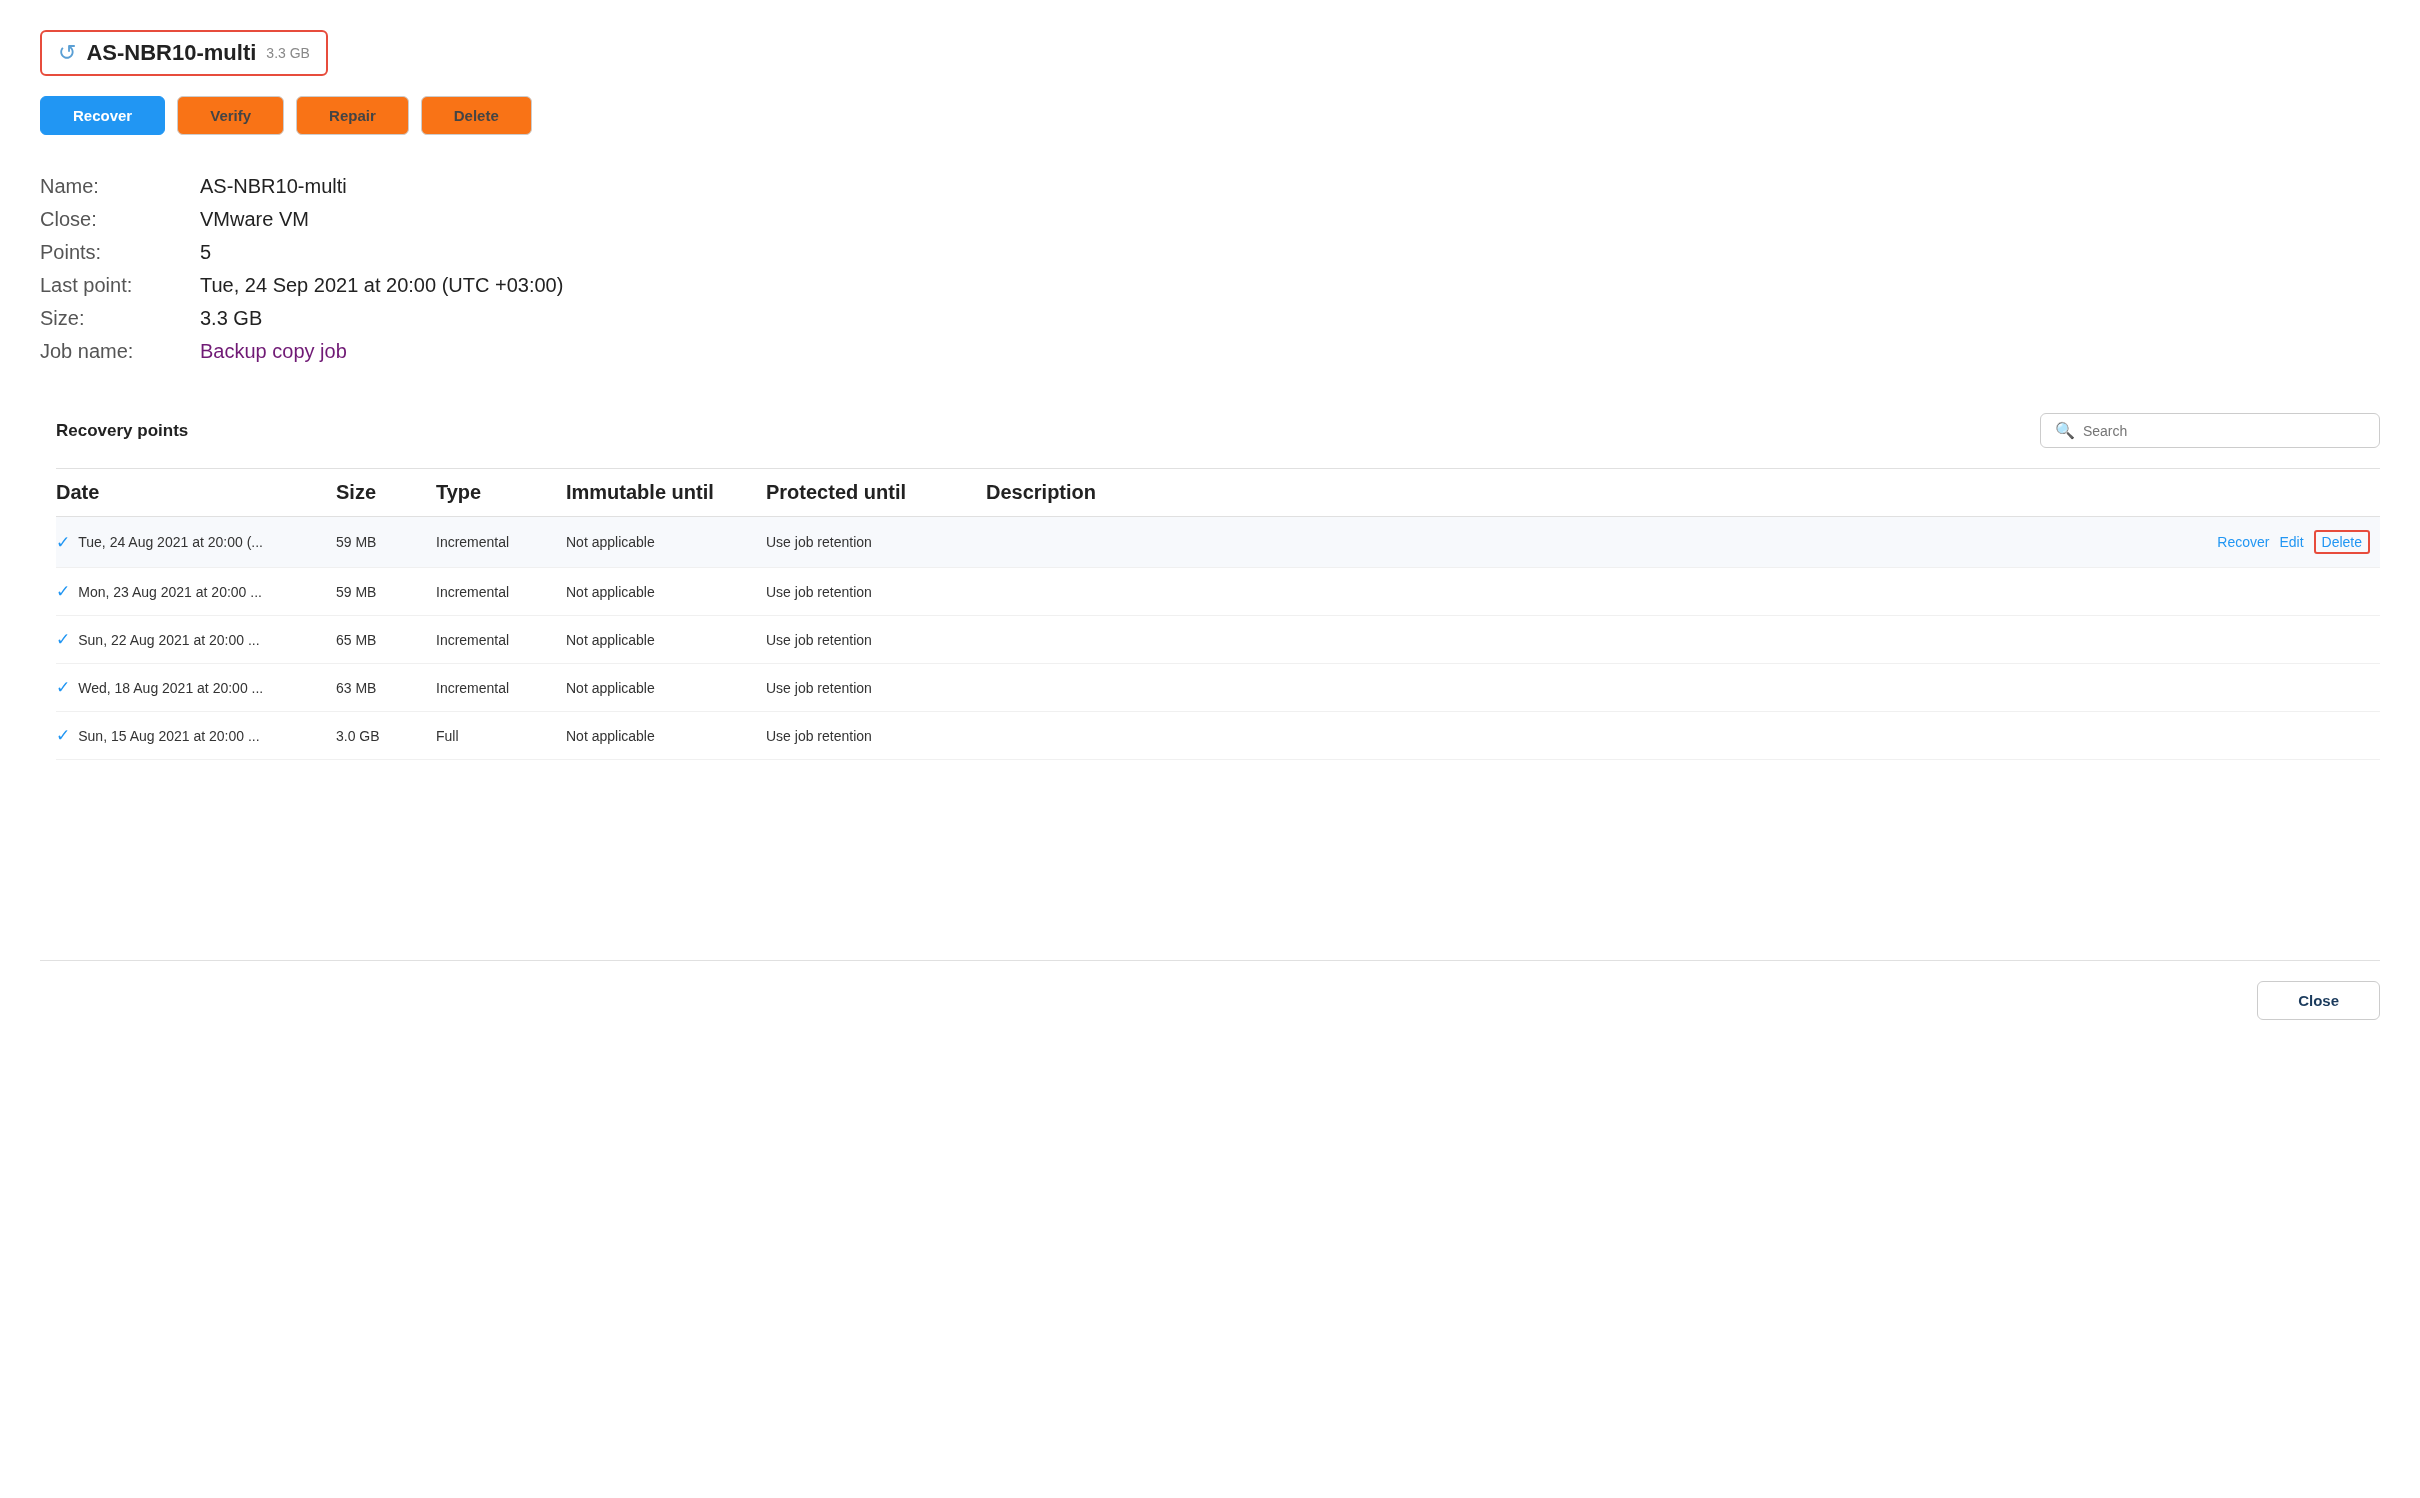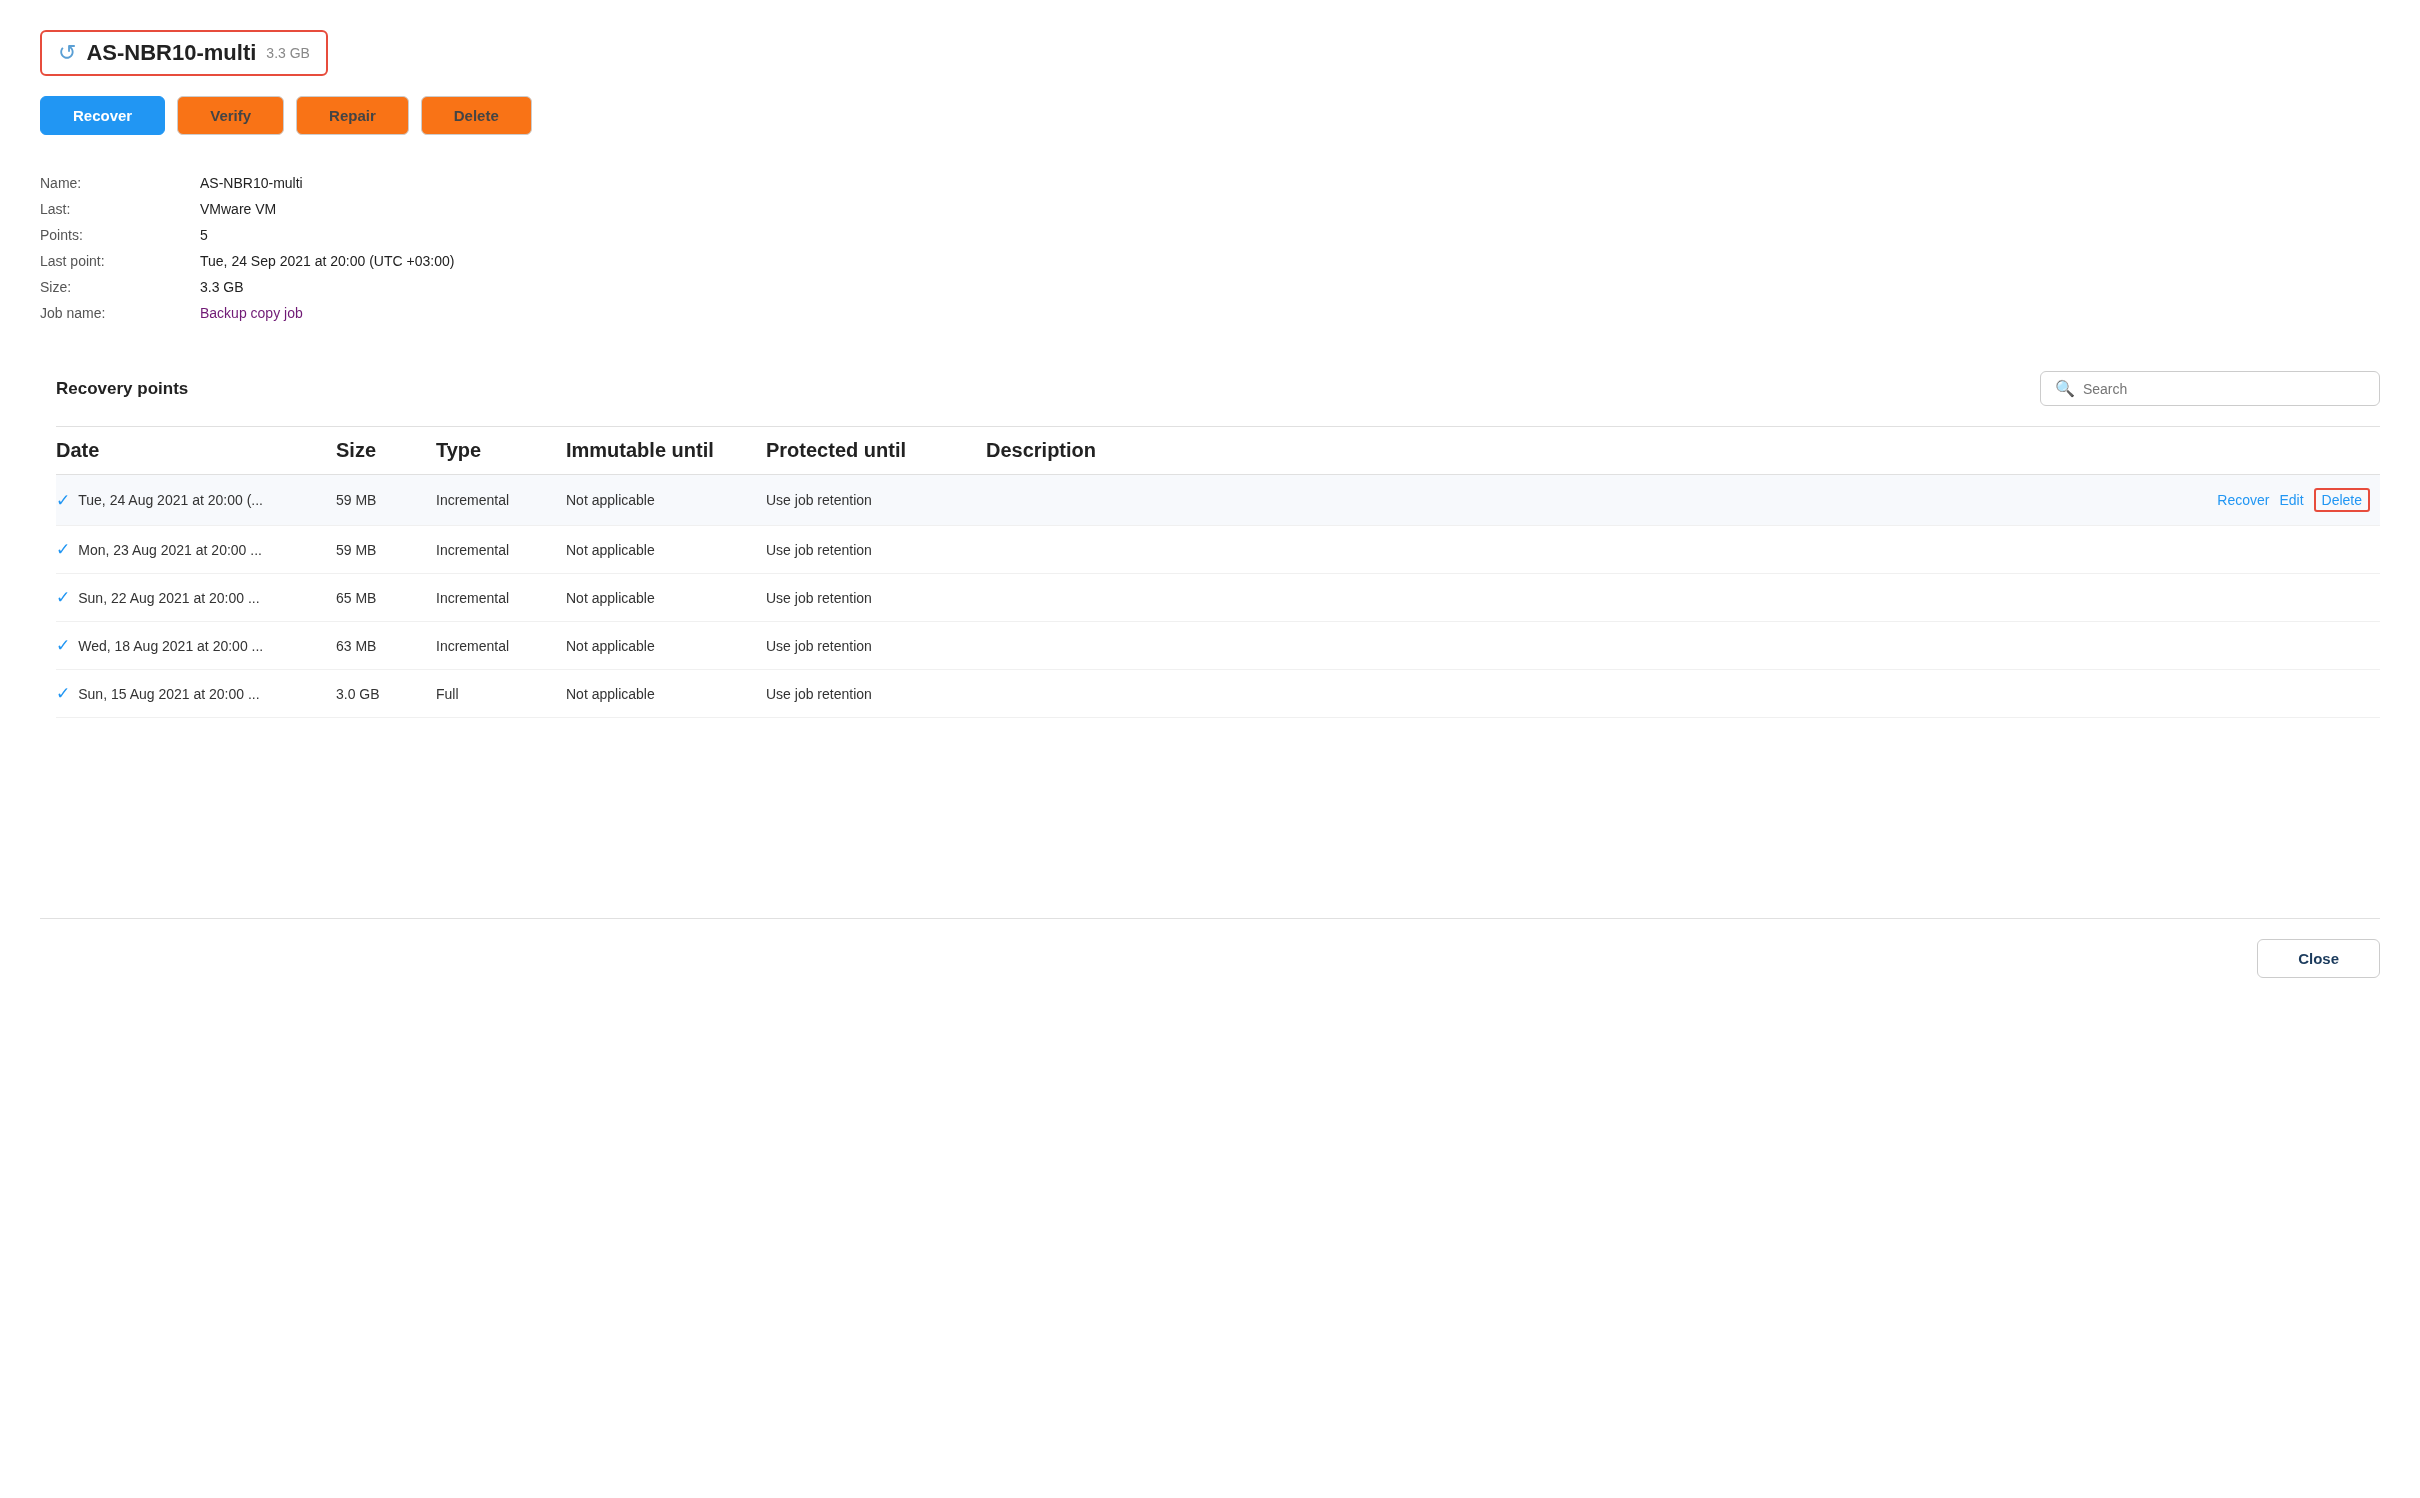--- a/index.html
+++ b/index.html
@@ -74,21 +74,21 @@
     }
 
     .info-section {
       margin-bottom: 32px;
       padding: 8px 0 8px 0;
     }
 
     .info-row {
       display: flex;
       margin-bottom: 10px;
-      font-size: 14px;
+      font-size: 20px;
     }
 
     .info-label {
       width: 160px;
       color: #555;
       flex-shrink: 0;
     }
 
     .info-value {
       color: #222;
@@ -258,21 +258,21 @@
     <button class="btn btn-default">Delete</button>
   </div>
 </div>
 
 <div class="info-section">
   <div class="info-row">
     <span class="info-label">Name:</span>
     <span class="info-value">AS-NBR10-multi</span>
   </div>
   <div class="info-row">
-    <span class="info-label">Last:</span>
+    <span class="info-label">Close:</span>
     <span class="info-value">VMware VM</span>
   </div>
   <div class="info-row">
     <span class="info-label">Points:</span>
     <span class="info-value">5</span>
   </div>
   <div class="info-row">
     <span class="info-label">Last point:</span>
     <span class="info-value">Tue, 24 Sep 2021 at 20:00 (UTC +03:00)</span>
   </div>

